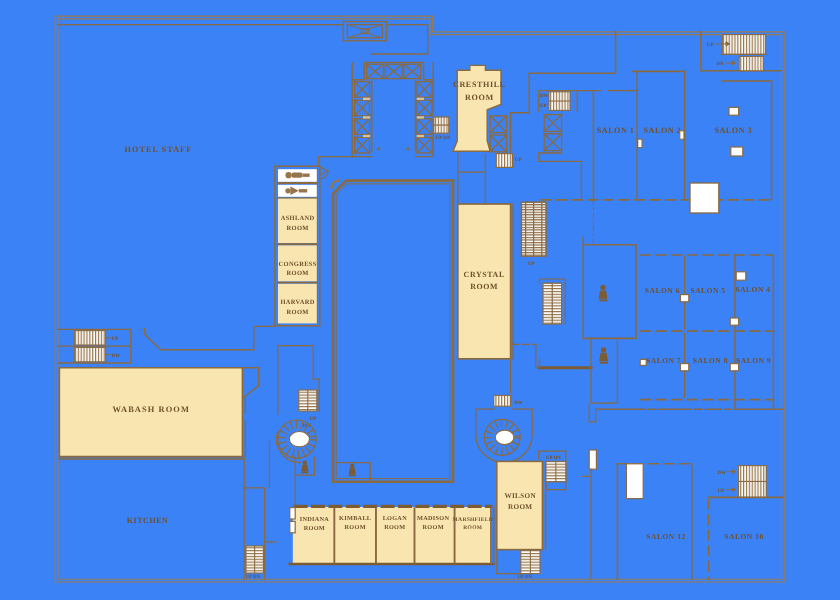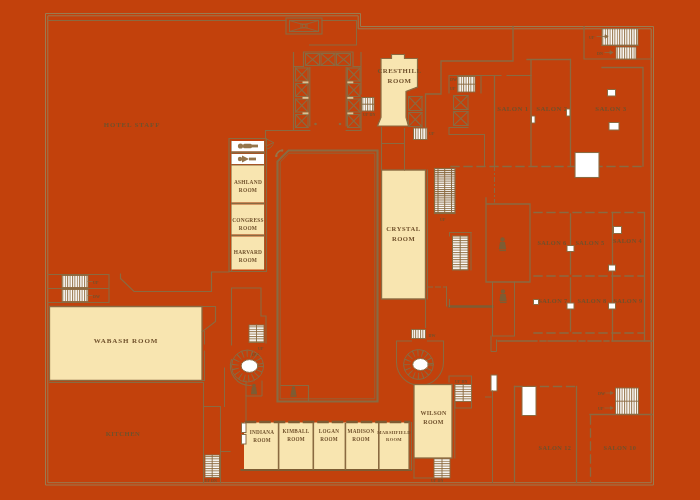--- a/index.html
+++ b/index.html
@@ -1,16 +1,16 @@
 <!DOCTYPE html>
 <html><head>
 <meta charset="utf-8">
 <style>
 html,body{margin:0;padding:0;background:#ffffff;}
-#wrap{width:700px;height:500px;position:relative;background:#c2410c;overflow:hidden;}
+#wrap{width:700px;height:500px;position:relative;background:#3b82f6;overflow:hidden;}
 svg{position:absolute;left:0;top:0;}
 text{font-family:"Liberation Serif",serif;font-weight:bold;fill:#70512c;}
 .rm{font-size:6.2px;letter-spacing:.25px;}
 .sal{font-size:6.8px;letter-spacing:.4px;}
 .big{font-size:6.8px;letter-spacing:.9px;}
 .tiny{font-size:4px;letter-spacing:.1px;}
 </style>
 </head>
 <body>
 <div id="wrap">

